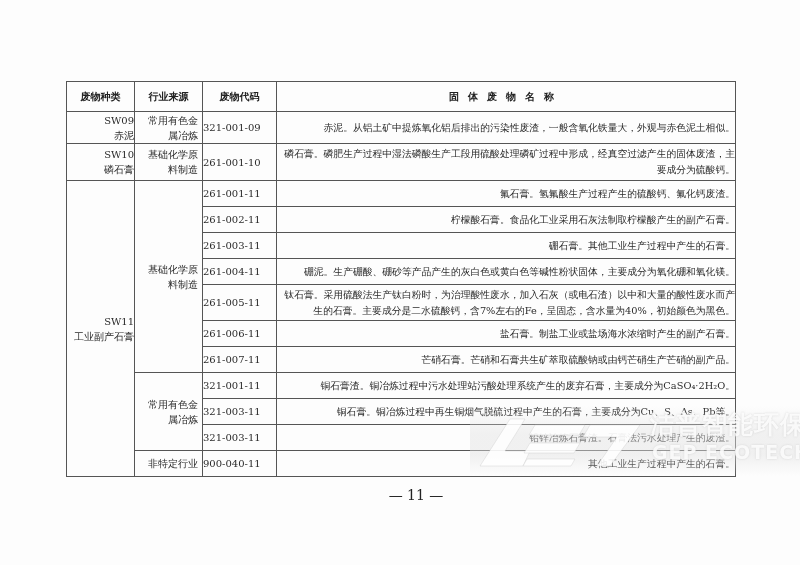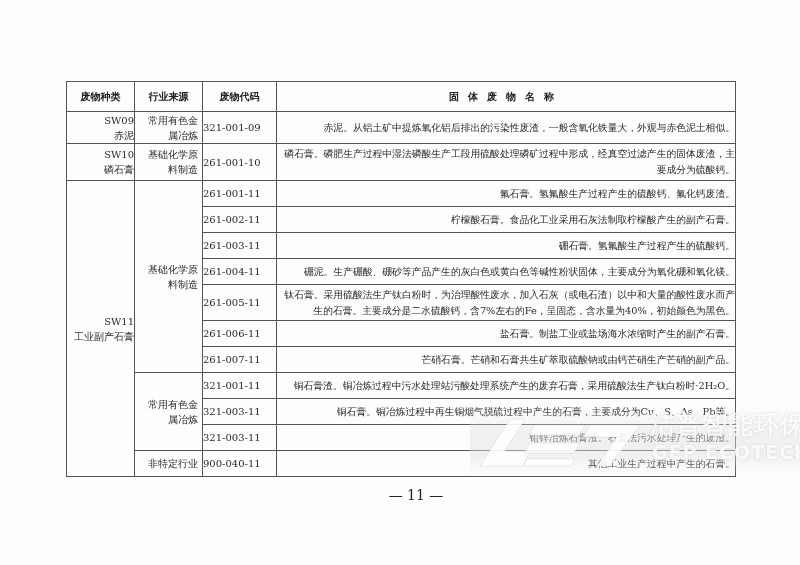--- a/index.html
+++ b/index.html
@@ -85,21 +85,21 @@
           </td>
         <td class="code">261-001-11</td>
         <td class="desc">氟石膏。氢氟酸生产过程产生的硫酸钙、氟化钙废渣。</td>
       </tr>
       <tr style="height:26px">
         <td class="code">261-002-11</td>
         <td class="desc">柠檬酸石膏。食品化工业采用石灰法制取柠檬酸产生的副产石膏。</td>
       </tr>
       <tr style="height:26px">
         <td class="code">261-003-11</td>
-        <td class="desc">硼石膏。氢氟酸生产过程产生的硫酸钙。</td>
+        <td class="desc">硼石膏。其他工业生产过程中产生的石膏。</td>
       </tr>
       <tr style="height:26px">
         <td class="code">261-004-11</td>
         <td class="desc">硼泥。生产硼酸、硼砂等产品产生的灰白色或黄白色等碱性粉状固体，主要成分为氧化硼和氧化镁。</td>
       </tr>
       <tr style="height:36px">
         <td class="code">261-005-11</td>
         <td class="desc">钛石膏。采用硫酸法生产钛白粉时，为治理酸性废水，加入石灰（或电石渣）以中和大量的酸性废水而产生的石膏。主要成分是二水硫酸钙，含7%左右的Fe，呈固态，含水量为40%，初始颜色为黑色。</td>
       </tr>
       <tr style="height:26px">
@@ -109,21 +109,21 @@
       <tr style="height:26px">
         <td class="code">261-007-11</td>
         <td class="desc">芒硝石膏。芒硝和石膏共生矿萃取硫酸钠或由钙芒硝生产芒硝的副产品。</td>
       </tr>
 
       <tr style="height:26px">
         <td class="c" rowspan="3">
             <div style="padding:0 4px">常用有色金属冶炼</div>
           </td>
         <td class="code">321-001-11</td>
-        <td class="desc">铜石膏渣。铜冶炼过程中污水处理站污酸处理系统产生的废弃石膏，采用硫酸法生产钛白粉时·2H₂O。</td>
+        <td class="desc">铜石膏渣。铜冶炼过程中污水处理站污酸处理系统产生的废弃石膏，主要成分为CaSO₄·2H₂O。</td>
       </tr>
       <tr style="height:26px">
         <td class="code">321-003-11</td>
         <td class="desc">铜石膏。铜冶炼过程中再生铜烟气脱硫过程中产生的石膏，主要成分为Cu、S、As、Pb等。</td>
       </tr>
       <tr style="height:26px">
         <td class="code">321-003-11</td>
         <td class="desc">铅锌冶炼石膏渣。石膏法污水处理产生的废渣。</td>
       </tr>
 

